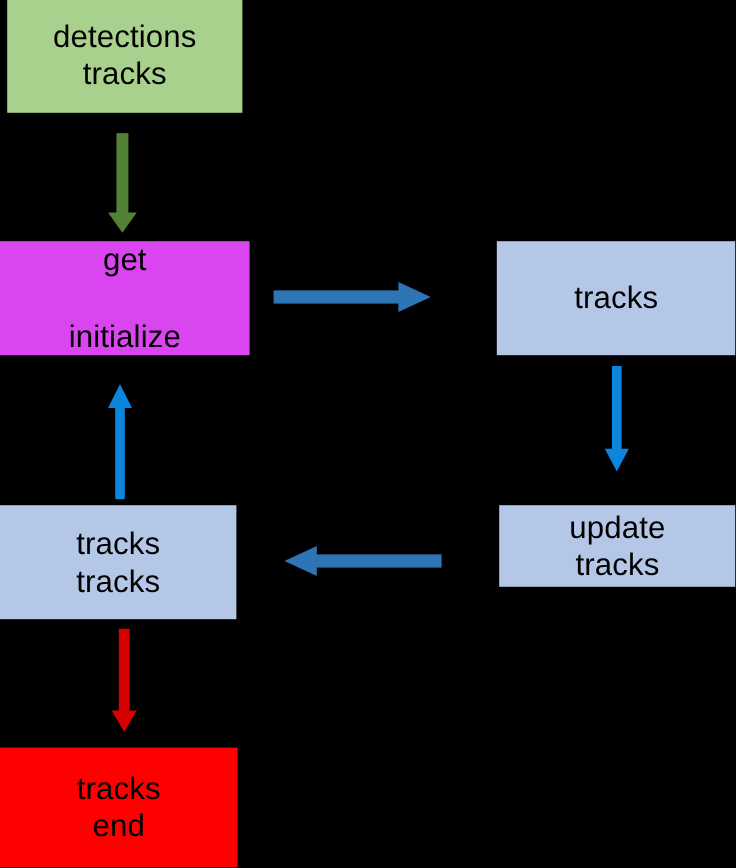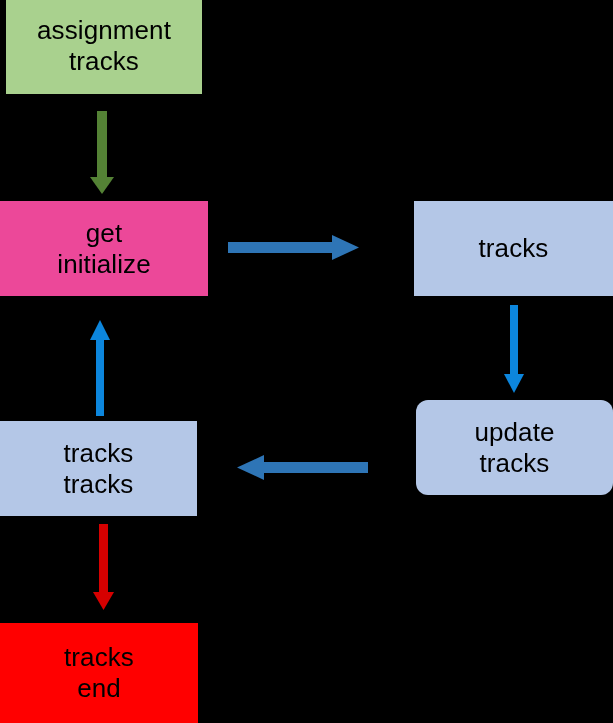--- a/index.html
+++ b/index.html
@@ -46,23 +46,22 @@
   }
   #node-tracks-assignment {
     left: 414px; top: 201px; width: 199px;  height: 95px;
     background: #b4c7e7;
   }
   #node-correct-tracks {
     left: 0px;  top: 421px;  width: 197px;  height: 95px;
     background: #b4c7e7;
   }
   #node-update-tracks {
-    left: 416px; top: 400px; width: 197px;  height: 95px;
+    left: 416px; top: 421px; width: 197px;  height: 68px;
     background: #b4c7e7;
-    border-radius: 12px;
   }
   #node-tracks-end {
     left: 0px;  top: 623px;  width: 198px;  height: 100px;
     background: #ff0000;
   }
 
   
   .edge {
     position: absolute;
     overflow: visible;
@@ -73,25 +72,25 @@
   #edge-update-to-correct { left: 228px; top: 448px; width: 140px; height: 44px; }
   #edge-correct-to-detections { left: 78px;  top: 312px; width: 48px;  height: 110px; }
   #edge-correct-to-end { left: 80px;  top: 520px; width: 48px;  height: 106px; }
 </style>
 </head>
 <body>
 
 <div id="canvas" style="background: rgb(0, 0, 0);">
 
   <div class="node" id="node-initialize-tracks" style="background: rgb(169, 209, 142);">
-    <span class="ln">assignment</span>
+    <span class="ln">detections</span>
     <span class="ln">tracks</span>
   </div>
 
-  <div class="node" id="node-get-detections" style="background: #ec4899;">
+  <div class="node" id="node-get-detections" style="background: #d946ef; justify-content: space-between;">
     <span class="ln">get</span>
     <span class="ln">initialize</span>
   </div>
 
   <div class="node" id="node-tracks-assignment" style="background: rgb(180, 199, 231);">
     <span class="ln">tracks</span>
   </div>
 
   <div class="node" id="node-correct-tracks" style="background: rgb(180, 199, 231);">
     <span class="ln">tracks</span>

